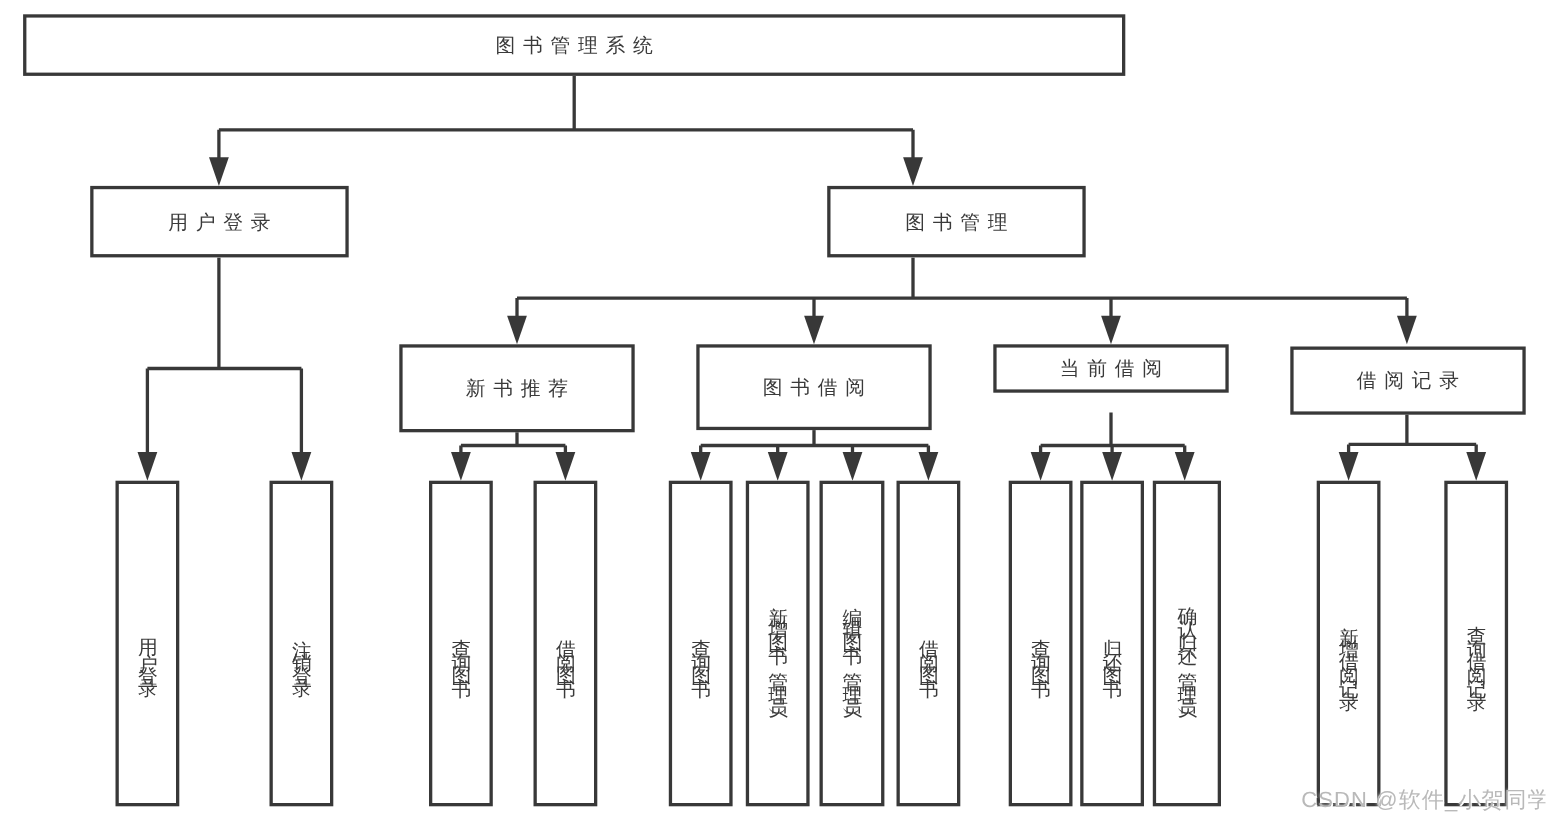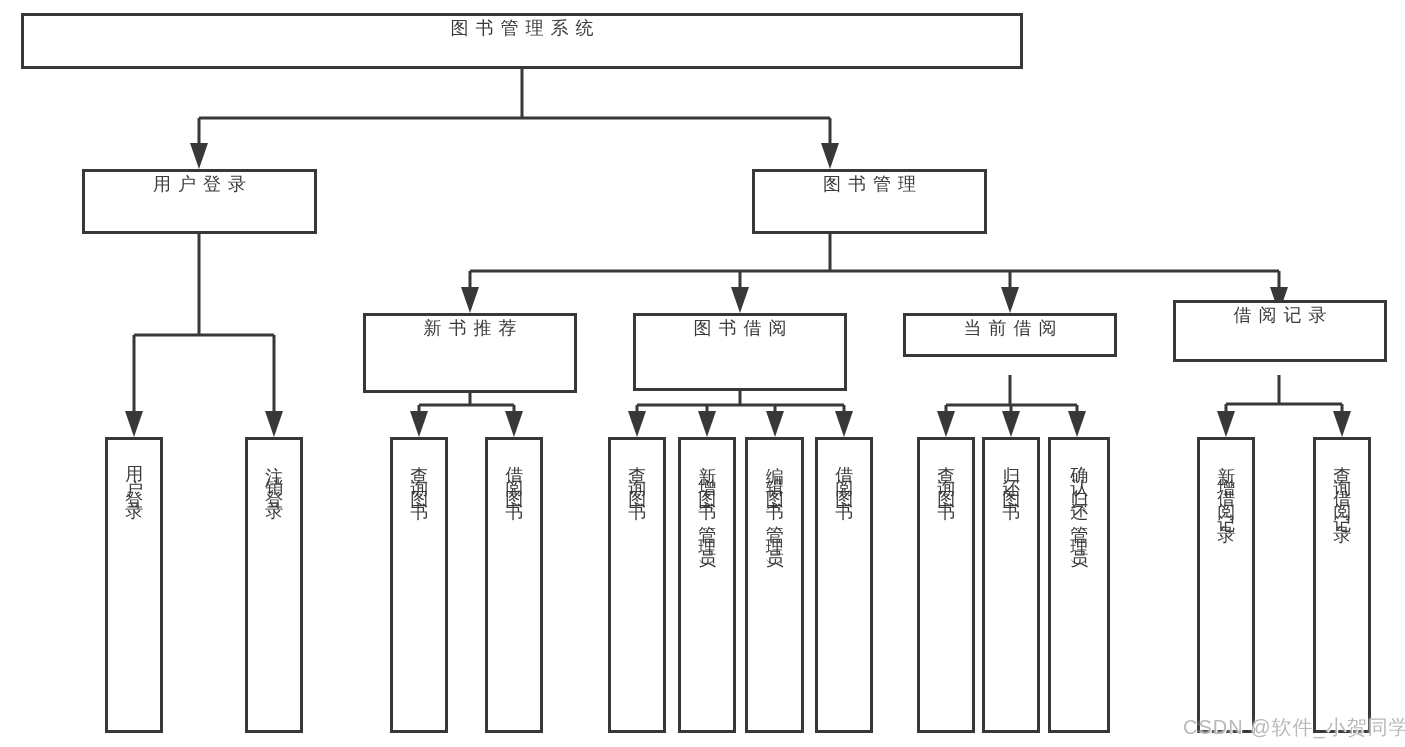--- a/index.html
+++ b/index.html
@@ -3,21 +3,21 @@
 <meta charset="utf-8">
 <style>
   html, body { margin: 0; padding: 0; background: #ffffff; }
   body { width: 1405px; height: 747px; position: relative; overflow: hidden;
          font-family: "Liberation Sans", "DejaVu Sans", sans-serif; }
   .stage { position: absolute; left: 0; top: 0; width: 1405px; height: 747px; }
   svg.wires { position: absolute; left: 0; top: 0; z-index: 1; }
   .node {
     position: absolute; box-sizing: border-box;
     border: 3px solid #383838; background: #ffffff;
-    display: flex; justify-content: center;
+    display: flex; align-items: center; justify-content: center;
     color: #3a3a3a; font-size: 18px; z-index: 2;
   }
   .hlabel { letter-spacing: 7px; padding-left: 7px; white-space: nowrap; }
   .leaf span.vlabel {
     writing-mode: vertical-lr; text-orientation: mixed;
     letter-spacing: 12px; padding-top: 12px;
     font-size: 18px; line-height: 1.15; white-space: nowrap;
   }
   .watermark {
     position: absolute; left: 1183px; top: 714px; z-index: 6;
@@ -83,21 +83,21 @@
 
   <div class="node" style="left:363px; top:313px; width:214px; height:80px;">
     <span class="hlabel">新书推荐</span>
   </div>
   <div class="node" style="left:633px; top:313px; width:214px; height:78px;">
     <span class="hlabel">图书借阅</span>
   </div>
   <div class="node" style="left:903px; top:313px; width:214px; height:44px;">
     <span class="hlabel">当前借阅</span>
   </div>
-  <div class="node" style="left:1173px; top:300px; width:214px; height:62px;">
+  <div class="node" style="left:1173px; top:315px; width:214px; height:62px;">
     <span class="hlabel">借阅记录</span>
   </div>
 
   <div class="node leaf" style="left:105px; top:437px; width:58px; height:296px;">
     <span class="vlabel">用户登录</span>
   </div>
   <div class="node leaf" style="left:245px; top:437px; width:58px; height:296px;">
     <span class="vlabel">注销登录</span>
   </div>
 

